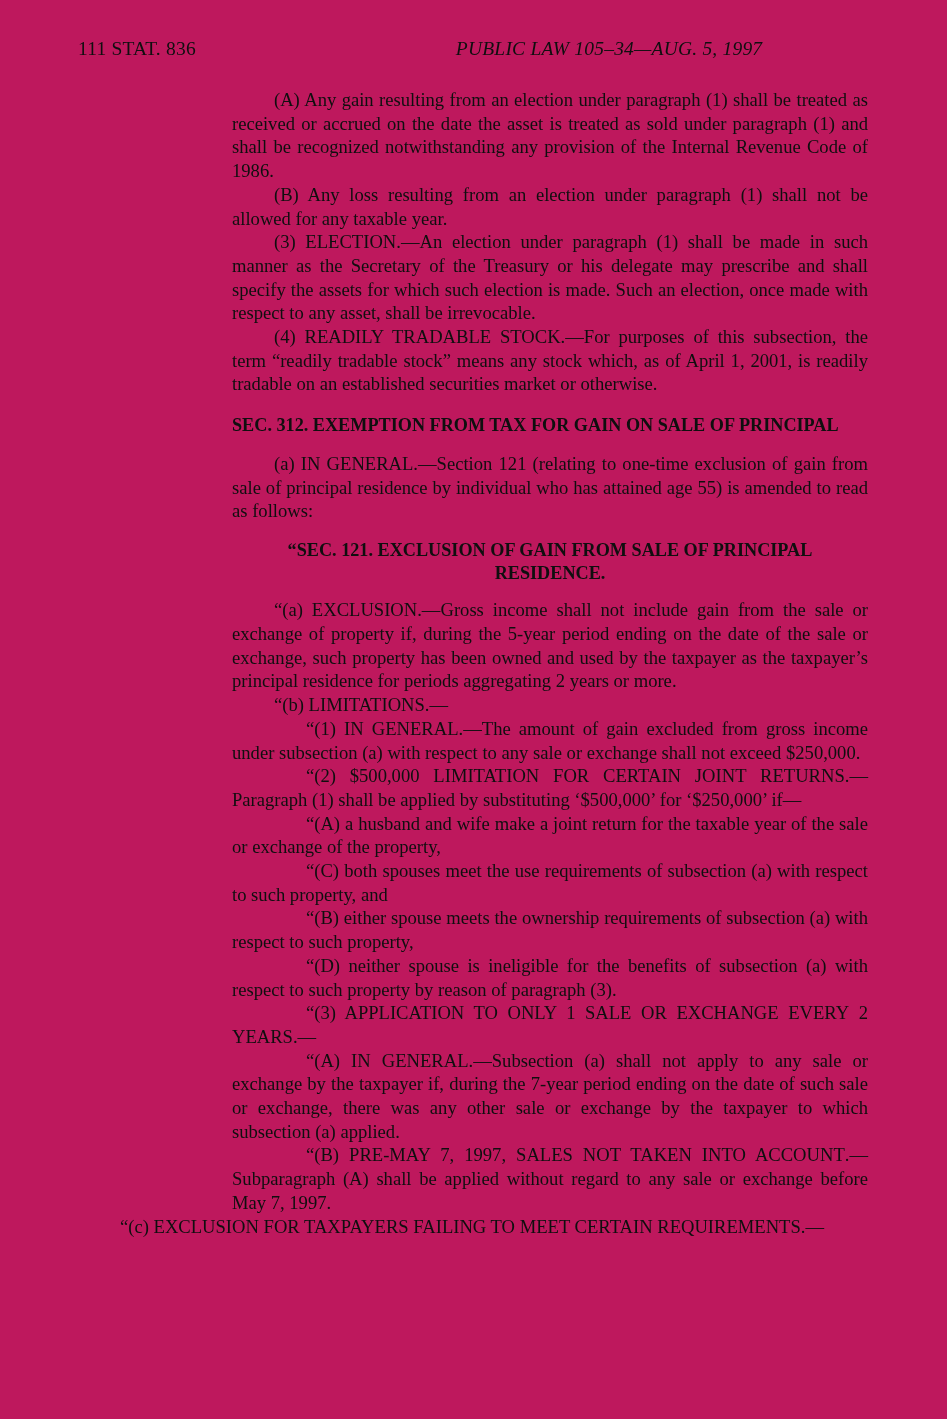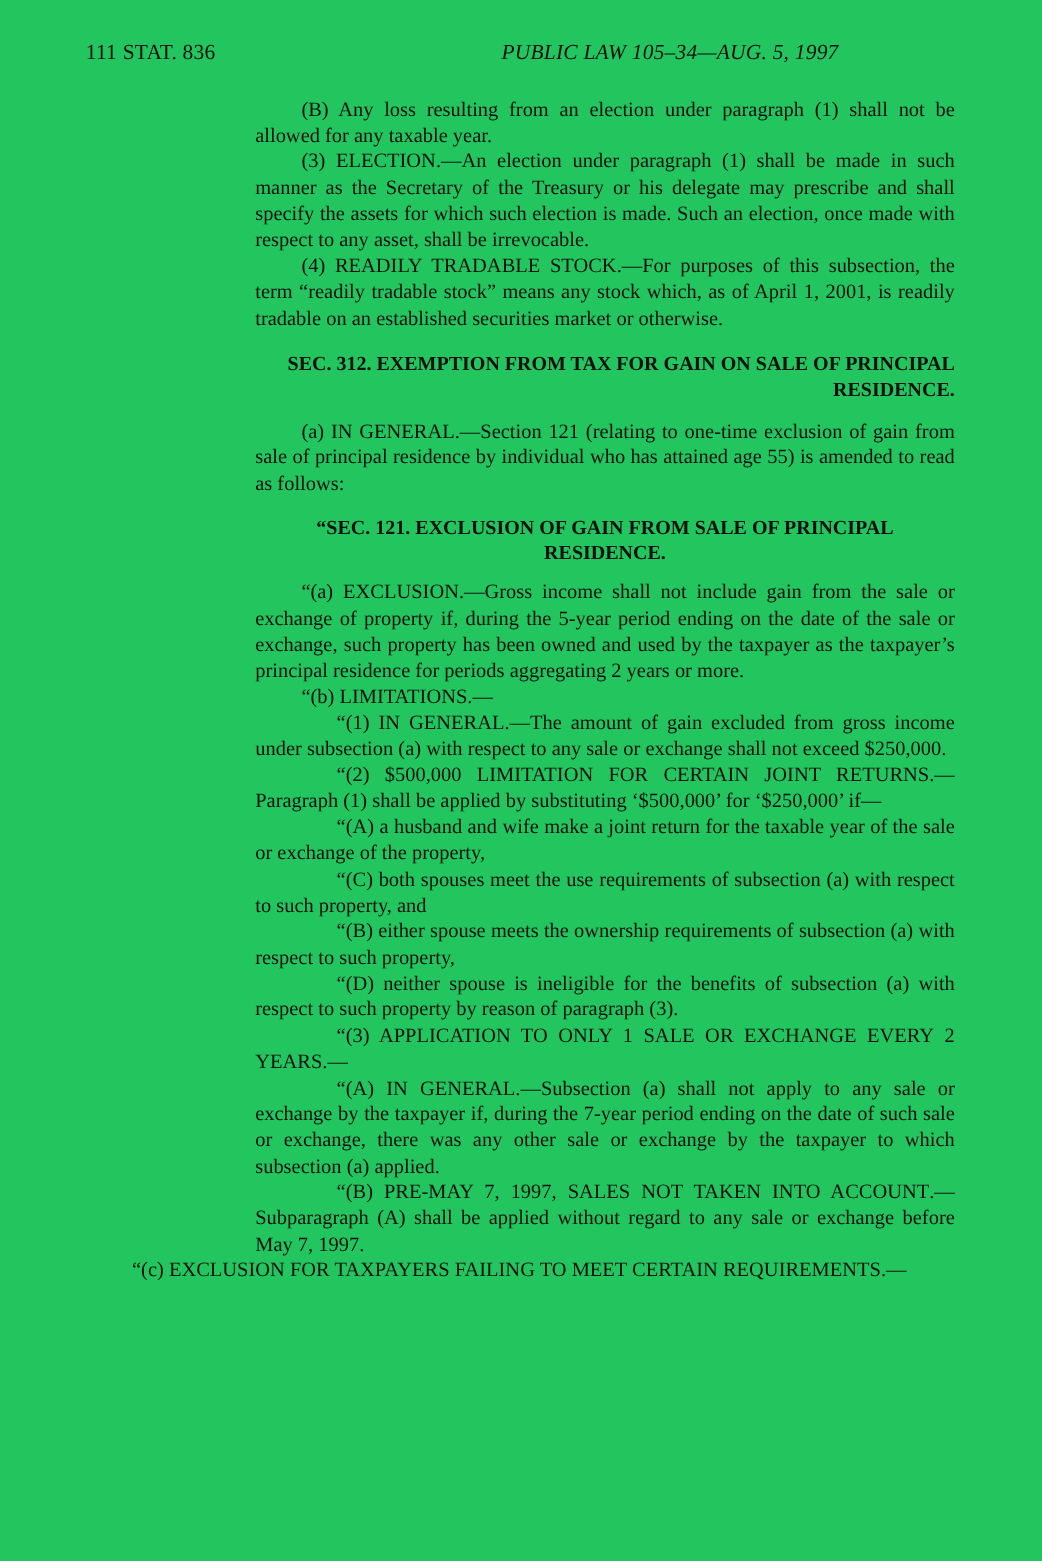--- a/index.html
+++ b/index.html
@@ -11,21 +11,21 @@
     width: 947px;
     height: 1419px;
     font-family: "Liberation Serif", serif;
     color: #0f0f0f;
     position: relative;
     overflow: hidden;
   }
   .page {
     position: absolute;
     inset: 0;
-    background: #22c55e;
+    background: #be185d;
   }
   .header {
     position: absolute;
     top: 38px;
     left: 78px;
     width: 790px;
     font-size: 19.5px;
     letter-spacing: 0.2px;
   }
   .header .stat {
@@ -63,21 +63,21 @@
     font-weight: bold;
     font-size: 18.2px;
     text-align: left;
     line-height: 1.3;
   }
   .sec-head .line2 {
     display: block;
     margin-left: 46px;
   }
   .sec-head.centered {
-    text-align: right;
+    text-align: left;
   }
   .quoted-sec {
     font-weight: bold;
     font-size: 18.2px;
     margin-top: 16px;
     margin-bottom: 13px;
     text-align: center;
   }
   .hang-left {
     margin-left: -154px;
@@ -88,30 +88,30 @@
 
 <div class="page">
 
   <div class="header">
     <span class="stat">111 STAT. 836</span>
     <span class="law">PUBLIC LAW 105–34—AUG. 5, 1997</span>
   </div>
 
   <div class="body-col">
 
+    <p class="ind-para">(A) Any gain resulting from an election under paragraph (1) shall be treated as received or accrued on the date the asset is treated as sold under paragraph (1) and shall be recognized notwithstanding any provision of the Internal Revenue Code of 1986.</p>
 
     <p class="ind-para">(B) Any loss resulting from an election under paragraph (1) shall not be allowed for any taxable year.</p>
 
     <p class="ind-para"><span>(3) E</span><span class="sc">LECTION</span><span>.—An election under paragraph (1) shall be made in such manner as the Secretary of the Treasury or his delegate may prescribe and shall specify the assets for which such election is made. Such an election, once made with respect to any asset, shall be irrevocable.</span></p>
 
     <p class="ind-para"><span>(4) R</span><span class="sc">EADILY TRADABLE STOCK</span><span>.—For purposes of this subsection, the term “readily tradable stock” means any stock which, as of April 1, 2001, is readily tradable on an established securities market or otherwise.</span></p>
 
     <div class="sec-head centered">
       <span>SEC. 312. EXEMPTION FROM TAX FOR GAIN ON SALE OF PRINCIPAL</span>
-      <span class="line2">RESIDENCE.</span>
     </div>
 
     <p class="ind-para"><span>(a) I</span><span class="sc">N GENERAL</span><span>.—Section 121 (relating to one-time exclusion of gain from sale of principal residence by individual who has attained age 55) is amended to read as follows:</span></p>
 
     <div class="quoted-sec">“SEC. 121. EXCLUSION OF GAIN FROM SALE OF PRINCIPAL RESIDENCE.</div>
 
     <p class="ind-para"><span>“(a) E</span><span class="sc">XCLUSION</span><span>.—Gross income shall not include gain from the sale or exchange of property if, during the 5-year period ending on the date of the sale or exchange, such property has been owned and used by the taxpayer as the taxpayer’s principal residence for periods aggregating 2 years or more.</span></p>
 
     <p class="ind-para"><span>“(b) L</span><span class="sc">IMITATIONS</span><span>.—</span></p>
 

